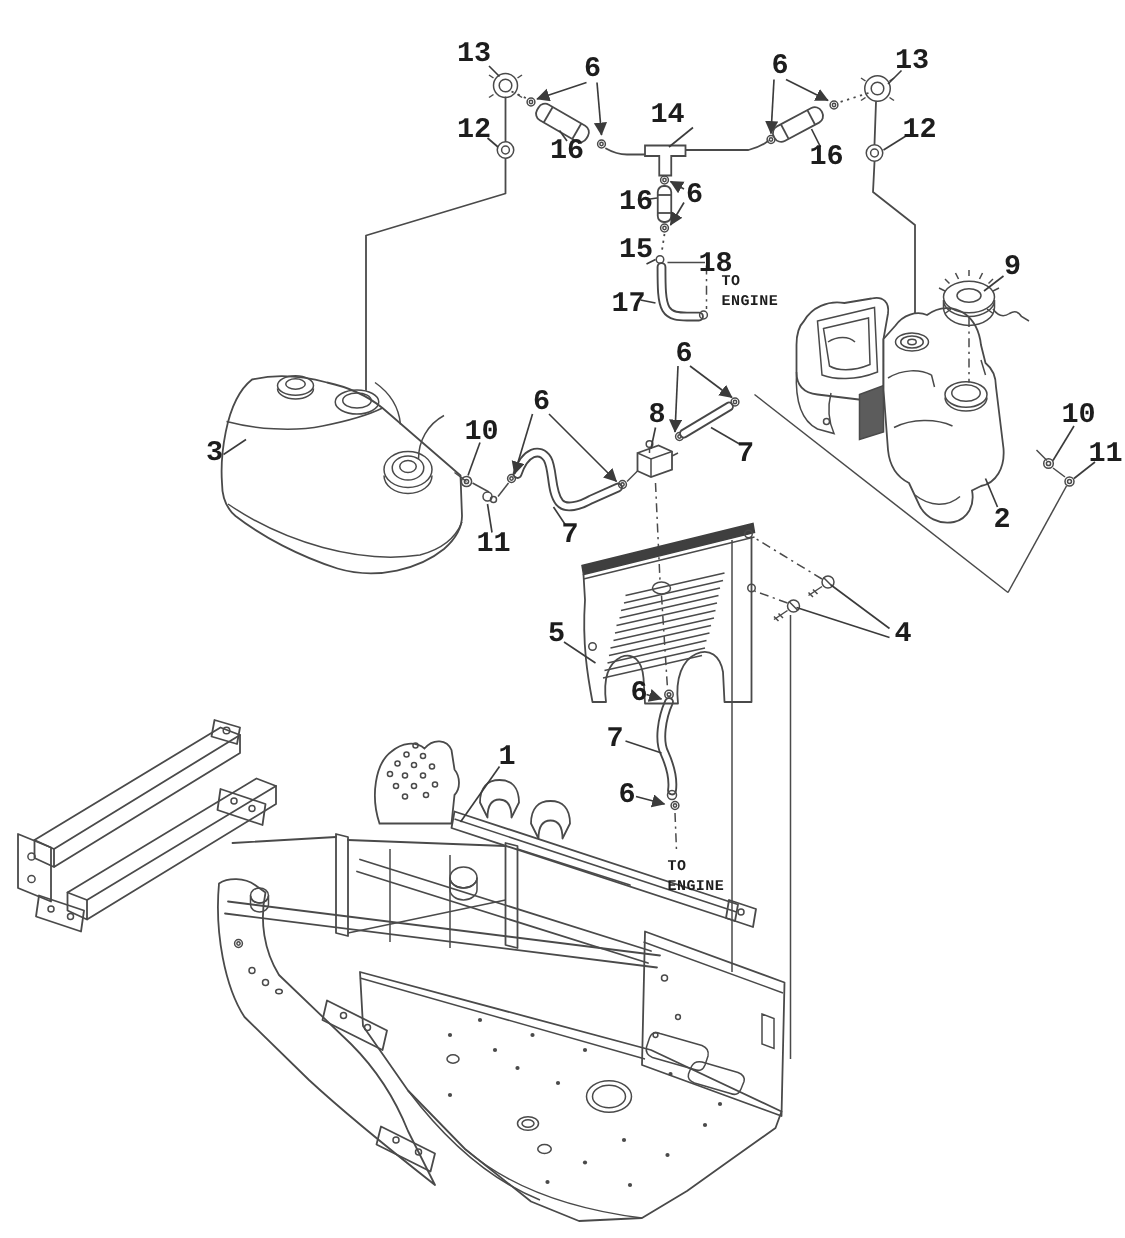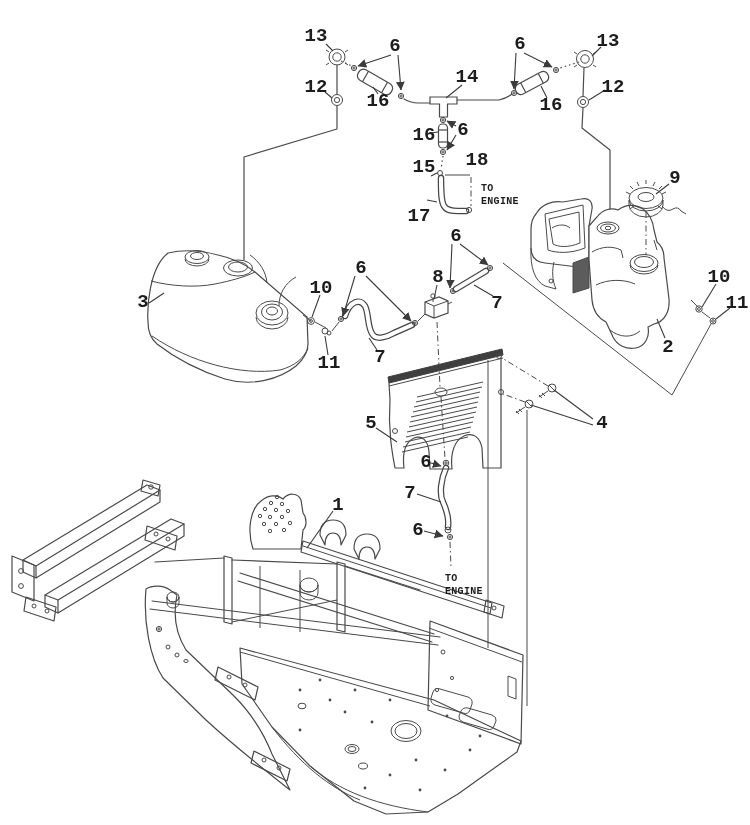--- a/index.html
+++ b/index.html
@@ -426,32 +426,32 @@
     <line class="dd" x1="525" y1="402" x2="503" y2="394"></line>
     <line class="lead" x1="431" y1="463" x2="441" y2="466" marker-end="url(#arr)"></line>
     <line class="lead" x1="417" y1="494" x2="441" y2="502"></line>
     <line class="lead" x1="424" y1="531" x2="443" y2="536" marker-end="url(#arr)"></line>
     <line class="lead" x1="333" y1="511" x2="307" y2="548"></line>
   </g>
 </svg>
 
   <div class="co" style="left:316px;top:36px">13</div>
   <div class="co" style="left:395px;top:46px">6</div>
-  <div class="co" style="left:467px;top:77px">14</div>
+  <div class="co" style="left:445px;top:77px">14</div>
   <div class="co" style="left:520px;top:44px">6</div>
   <div class="co" style="left:608px;top:41px">13</div>
   <div class="co" style="left:316px;top:87px">12</div>
   <div class="co" style="left:378px;top:101px">16</div>
   <div class="co" style="left:551px;top:105px">16</div>
   <div class="co" style="left:613px;top:87px">12</div>
   <div class="co" style="left:424px;top:135px">16</div>
   <div class="co" style="left:463px;top:130px">6</div>
   <div class="co" style="left:424px;top:167px">15</div>
-  <div class="co" style="left:477px;top:160px">18</div>
-  <div class="co" style="left:419px;top:216px">17</div>
+  <div class="co" style="left:477px;top:176px">18</div>
+  <div class="co" style="left:419px;top:203px">17</div>
   <div class="co" style="left:675px;top:178px">9</div>
   <div class="co" style="left:143px;top:302px">3</div>
   <div class="co" style="left:321px;top:288px">10</div>
   <div class="co" style="left:361px;top:268px">6</div>
   <div class="co" style="left:329px;top:363px">11</div>
   <div class="co" style="left:380px;top:357px">7</div>
   <div class="co" style="left:438px;top:277px">8</div>
   <div class="co" style="left:456px;top:236px">6</div>
   <div class="co" style="left:497px;top:303px">7</div>
   <div class="co" style="left:719px;top:277px">10</div>

